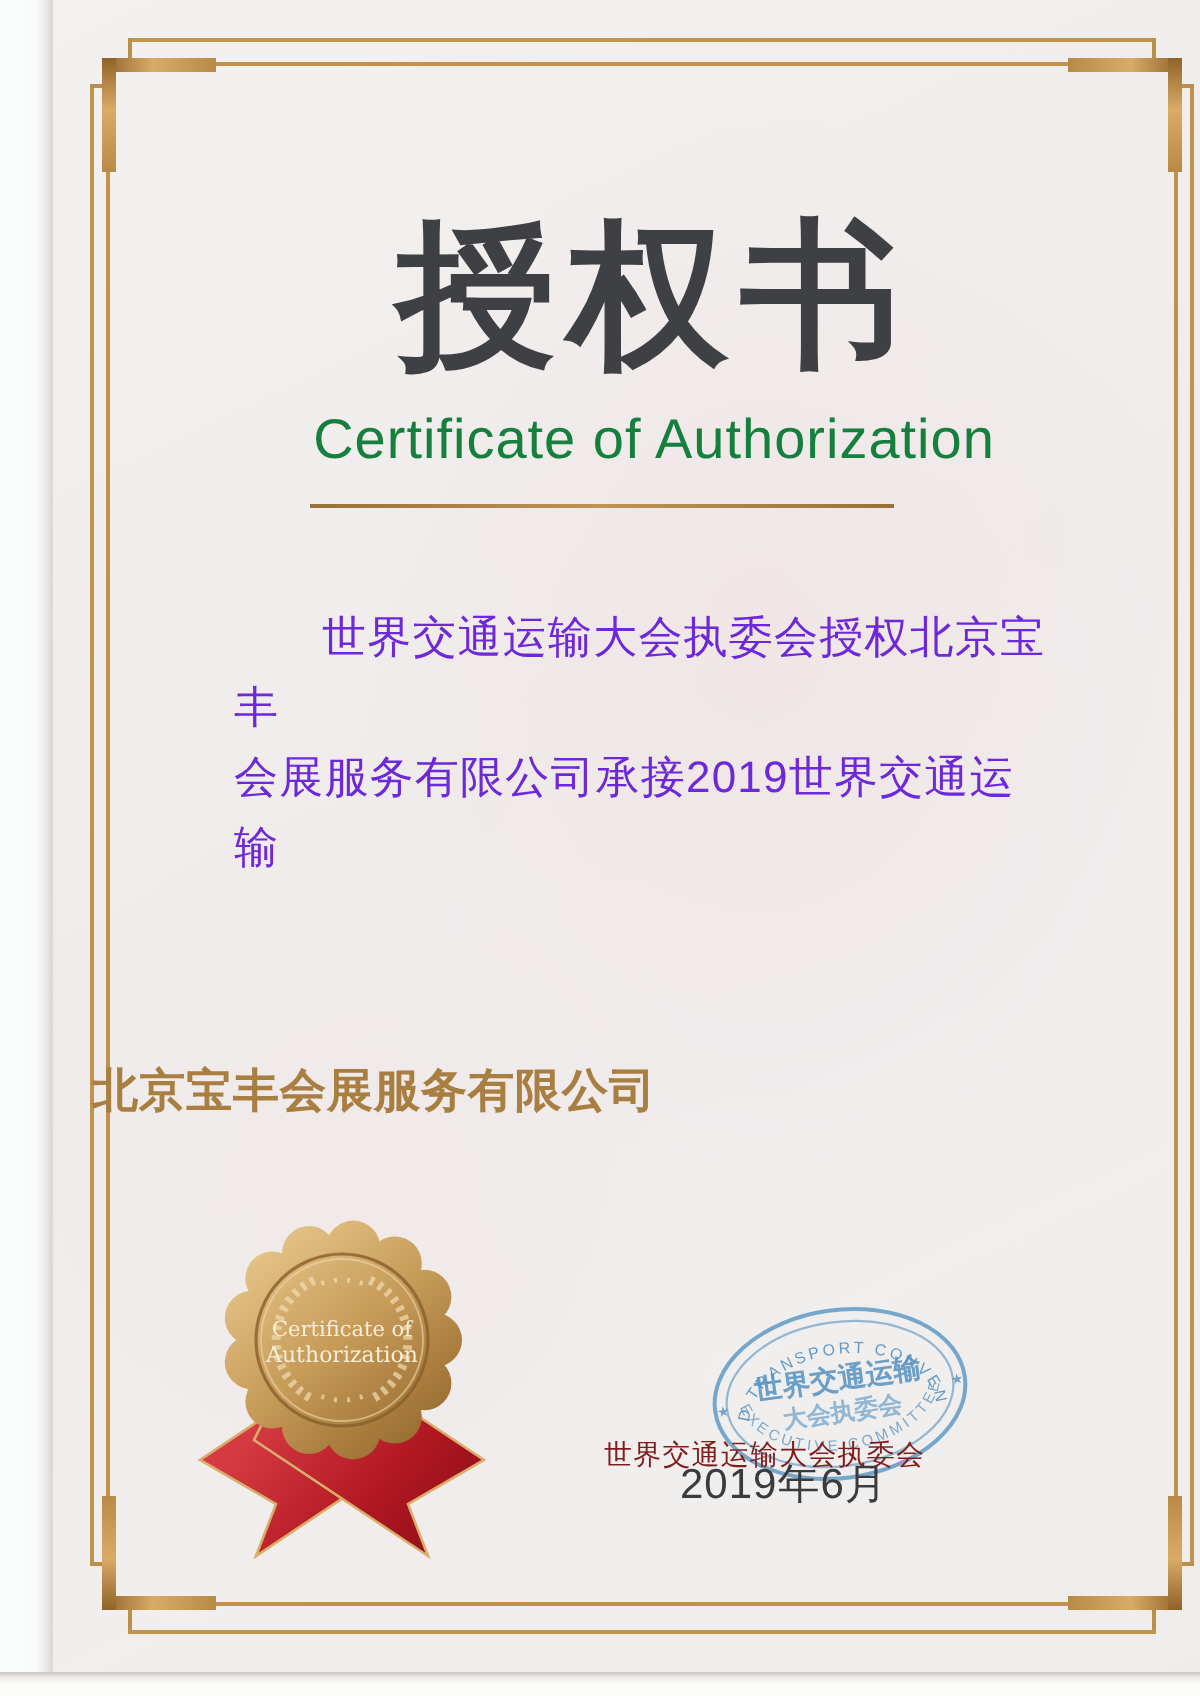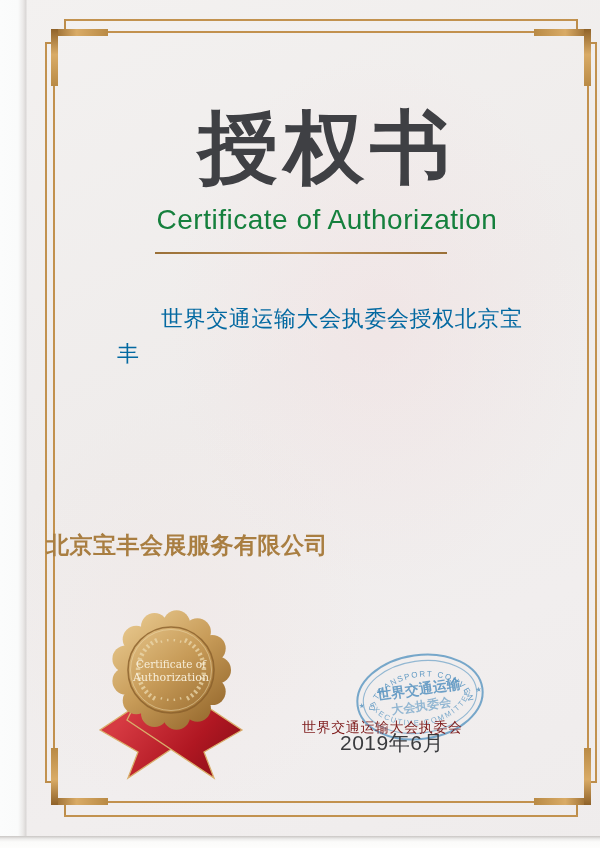--- a/index.html
+++ b/index.html
@@ -63,21 +63,21 @@
     text-align:center;
     font-size:28px;line-height:34px;font-weight:500;
     color:#15803d;letter-spacing:.5px;
   }
   .divider{
     position:absolute;left:155px;top:252px;width:292px;height:2px;
     background:linear-gradient(90deg,#9a7038,#c09253 50%,#9a7038);
   }
   .body-text{
     position:absolute;left:117px;top:301px;width:410px;
-    font-size:22px;line-height:35px;color:#0369a1;
+    font-size:22px;line-height:35px;color:#6d28d9;
     letter-spacing:.6px;
   }
   .body-text .ln:first-child{text-indent:2em;}
   .award-title{
     position:absolute;left:40px;right:0;top:468px;
     text-align:center;
     font-size:43px;line-height:48px;font-weight:400;
     color:#ae874c;letter-spacing:2px;
   }
   .company{
@@ -142,20 +142,21 @@
     <div class="arm-h a-br-h"></div>
     <div class="arm-v a-br-v"></div>
   </div>
 
   <div class="title-cn">授权书</div>
   <div class="title-en">Certificate of Authorization</div>
   <div class="divider"></div>
 
   <div class="body-text">
     <div class="ln">世界交通运输大会执委会授权北京宝丰</div>
+    <div class="ln">会展服务有限公司承接2019世界交通运输</div>
   </div>
 
   <div class="company">北京宝丰会展服务有限公司</div>
 
   <svg class="medal-svg" width="170" height="195" viewBox="0 0 170 195" xmlns="http://www.w3.org/2000/svg">
     <defs>
       <linearGradient id="goldG" gradientUnits="userSpaceOnUse" x1="38" y1="18" x2="132" y2="132">
         <stop offset="0" stop-color="#e7c78c"></stop>
         <stop offset="0.45" stop-color="#c79b58"></stop>
         <stop offset="1" stop-color="#8d6026"></stop>

